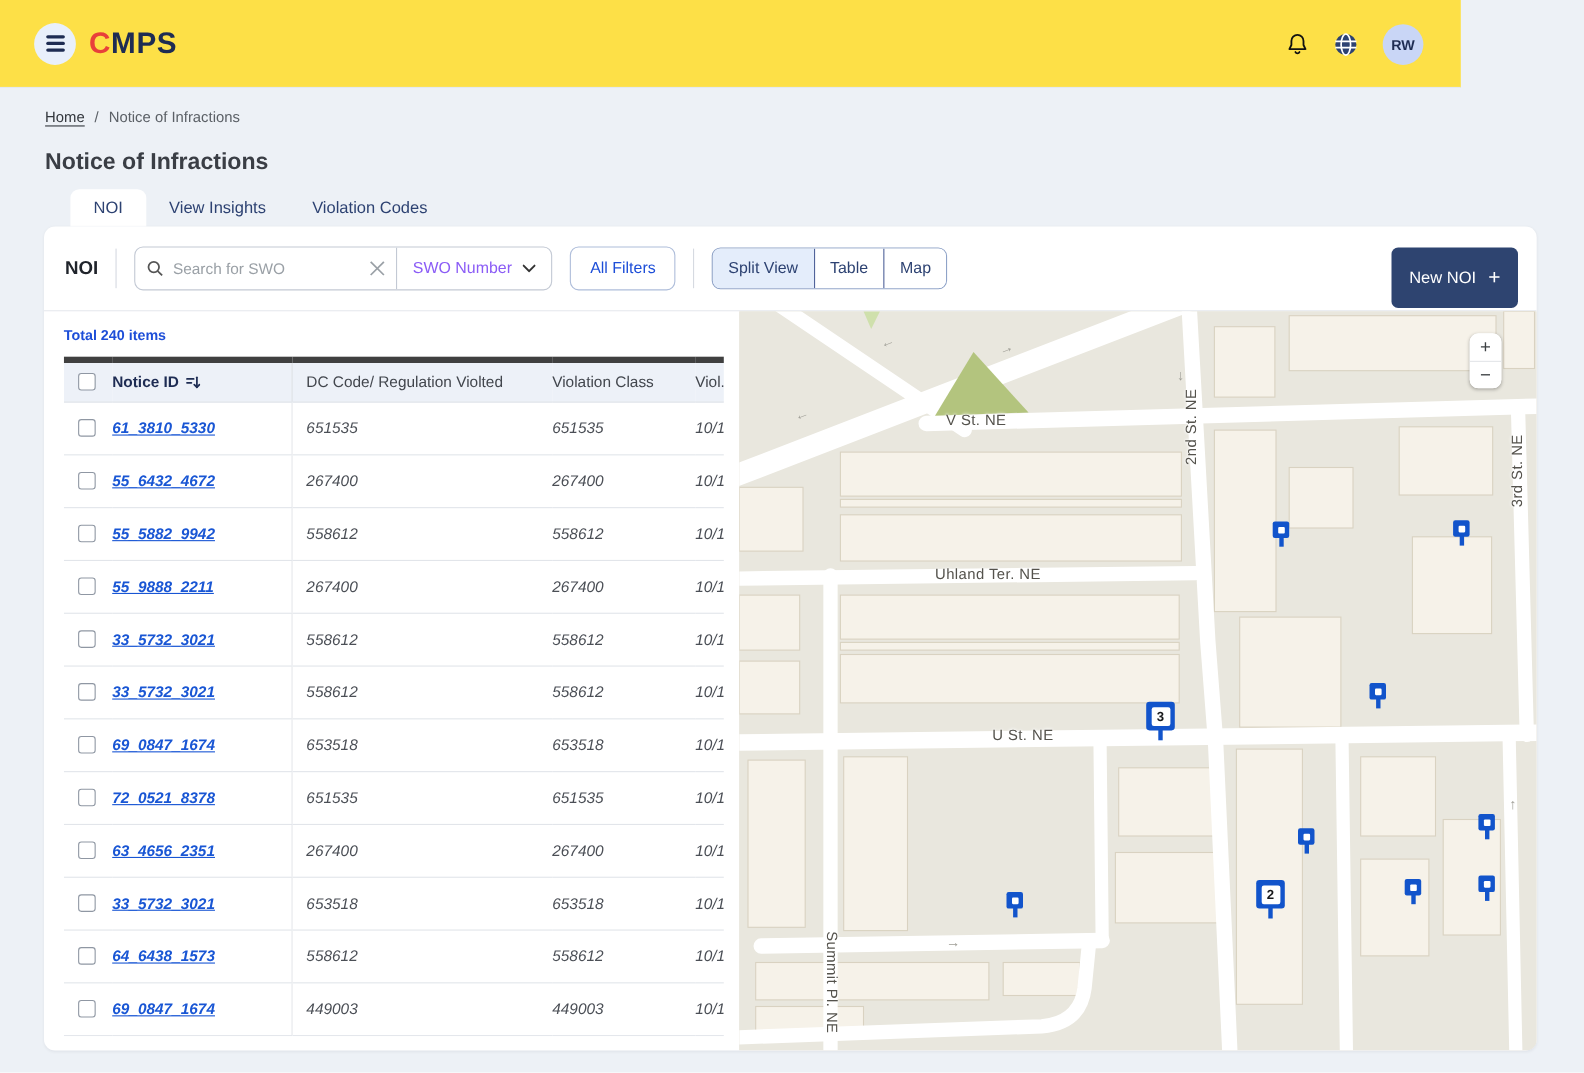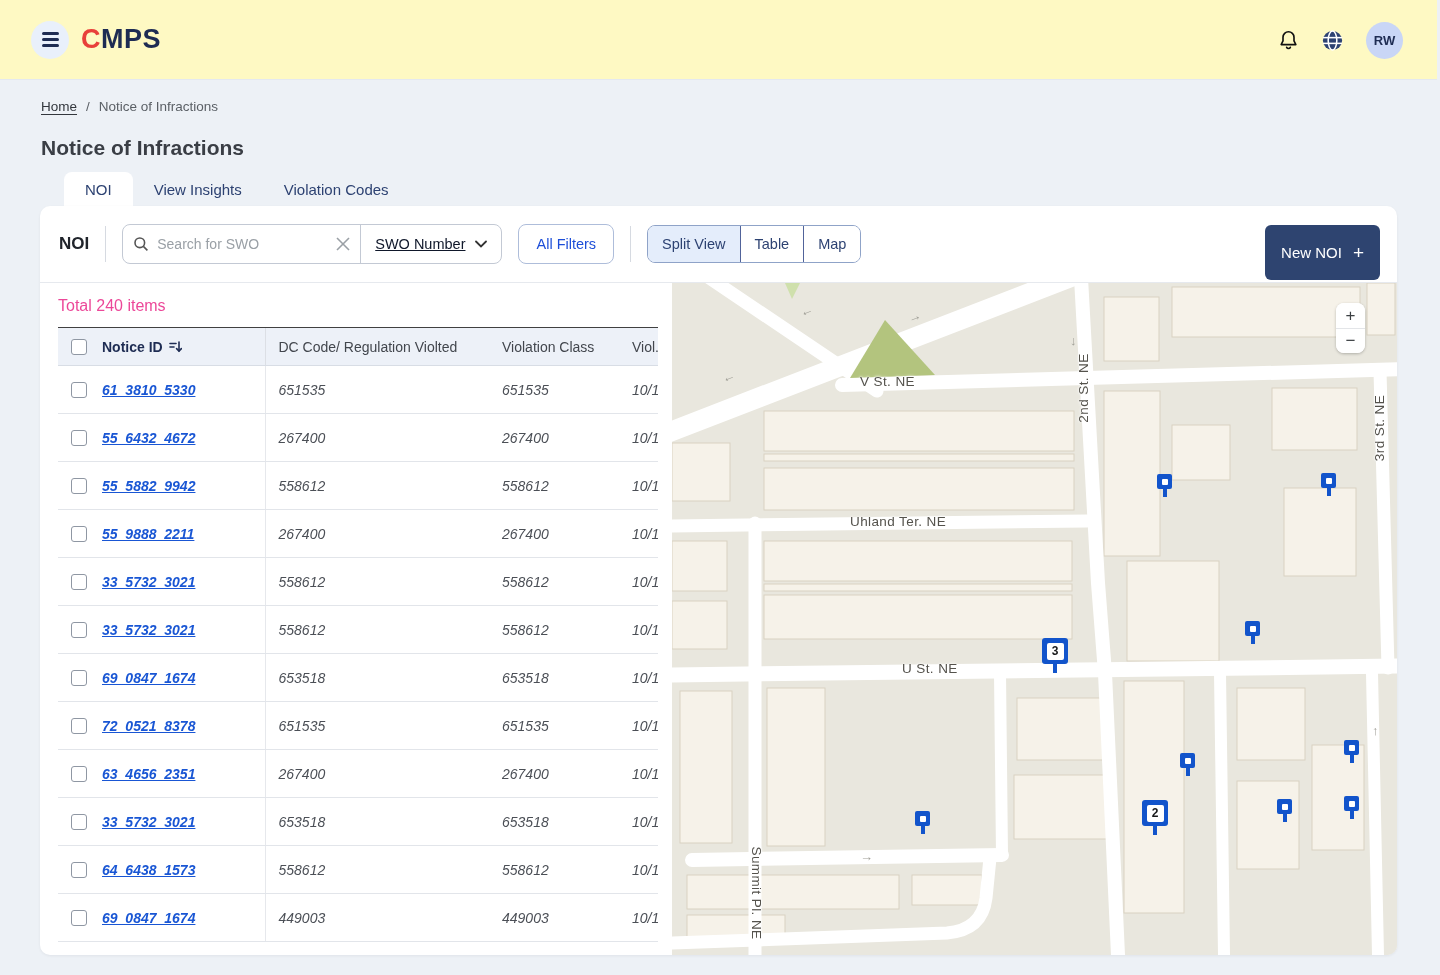--- a/index.html
+++ b/index.html
@@ -1,21 +1,21 @@
 <!DOCTYPE html>
 <html><head>
 <meta charset="utf-8">
 <style>
   * { margin:0; padding:0; box-sizing:border-box; }
   html,body { width:1440px; height:975px; }
   body { font-family:"Liberation Sans", sans-serif; background:#edf1f6; color:#3a3f47; }
   .page { position:relative; width:1440px; height:975px; overflow:hidden; }
 
   
-  .topbar { position:absolute; left:0; top:0; width:1437px; height:80px; background:#fef9c3;
+  .topbar { position:absolute; left:0; top:0; width:1328px; height:80px; background:#fde047;
             border-bottom:1px solid #e4e9f0; display:flex; align-items:center; }
   .hamburger { width:38px; height:38px; border:none; border-radius:50%; background:#e9f0fb;
                margin-left:31px; cursor:pointer; display:flex; flex-direction:column;
                align-items:center; justify-content:center; gap:3.5px; }
   .hamburger i { display:block; width:17px; height:2.4px; background:#1e2c53; border-radius:2px; }
   .logo { margin-left:12px; font-size:27px; font-weight:800; letter-spacing:.5px; cursor:pointer; }
   .logo .c1 { color:#e8403a; }
   .logo .c2 { color:#1e2c53; }
   .site-search { position:absolute; left:178px; top:17px; width:476px; height:46px;
                  border:1px solid #c7ccd6; border-radius:6px; background:#fff;
@@ -47,46 +47,46 @@
              display:flex; align-items:center; }
   .tb-label { font-size:17px; font-weight:700; color:#20242b; margin-left:19px; }
   .vdiv { width:1px; height:36px; background:#d6dae1; margin:0 16px; }
   .search-wrap { display:flex; height:40px; border:1px solid #c3c9d4; border-radius:8px;
                  overflow:hidden; background:#fff; }
   .swo-input { display:flex; align-items:center; width:237px; padding:0 10px; }
   .swo-input input { border:none; outline:none; flex:1; margin:0 8px; font-size:14px;
                      font-family:"Liberation Sans", sans-serif; color:#333; min-width:0; }
   .swo-input input::placeholder { color:#9aa0a6; }
   .swo-select { display:flex; align-items:center; gap:10px; padding:0 14px;
-                border-left:1px solid #c3c9d4; font-size:14.5px; color:#0f172a; cursor:pointer;text-decoration:underline; }
+                border-left:1px solid #c3c9d4; font-size:14.5px; color:#8b5cf6; cursor:pointer; }
   .btn-outline { height:40px; margin-left:16px; padding:0 17px; background:#fff;
                  border:1px solid #aebdda; border-radius:8px; font-size:14.5px; color:#1d4ed8;
                  font-family:"Liberation Sans", sans-serif; cursor:pointer; }
   .segmented { display:flex; height:38px; border:1px solid #8fa3c8; border-radius:8px;
                overflow:hidden; background:#fff; }
   .segment { display:flex; align-items:center; padding:0 14px; font-size:14.5px; color:#2d4272;
              cursor:pointer; border-left:1px solid #51639a; background:#fff; }
   .segment:first-child { border-left:none; }
   .segment.active { background:#e4edfb; }
   .btn-primary { position:absolute; right:17px; top:19px; height:55px; padding:0 16px;
                  background:#2e4470; color:#fff; border:none; border-radius:6px; font-size:15px;
                  font-family:"Liberation Sans", sans-serif; cursor:pointer;
                  display:flex; align-items:center; gap:11px; }
   .btn-primary .plus { font-size:19px; font-weight:400; line-height:1; }
 
   
   .content { display:flex; height:672px; }
   .left-panel { width:632px; flex:none; position:relative; }
-  .total { font-size:16px; color:#ec4899; margin:14px 0 12px 18px; }
+  .total { font-size:13px; color:#1d4ed8; margin:14px 0 12px 18px;font-weight:bold; }
   .table-wrap { margin-left:18px; width:600px; overflow:hidden; }
   table { border-collapse:collapse; table-layout:fixed; width:704px; }
   col.c-cb { width:44px; } col.c-id { width:163px; } col.c-dc { width:237px; }
   col.c-vc { width:130px; } col.c-dt { width:130px; }
   thead th { background:#edf1f8; height:38px; text-align:left; font-size:14px; font-weight:400;
-             color:#42464d; border-top:1px solid #404040; border-bottom:1px solid #d8dde5; }
+             color:#42464d; border-top:6px solid #404040; border-bottom:1px solid #d8dde5; }
   th.h-id { font-weight:700; color:#1e2c53; }
   th.h-id .h-id-inner { display:flex; align-items:center; gap:6px; }
   th.h-dc { border-left:1px solid #dcdfe5; padding-left:13px; }
   td { height:48px; font-size:14px; color:#4b4f56; border-bottom:1px solid #e2e5ea;font-style:italic; }
   td.col-cb, th.h-cb { padding-left:13px; }
   td.col-dc { border-left:1px solid #e6e8ec; padding-left:13px; }
   .cb { width:16px; height:16px; border:1.5px solid #8f97a3; border-radius:3px; background:#fff; cursor:pointer; }
   .id-link { color:#1956d4; font-weight:700; text-decoration:underline; cursor:pointer; }
 
   

